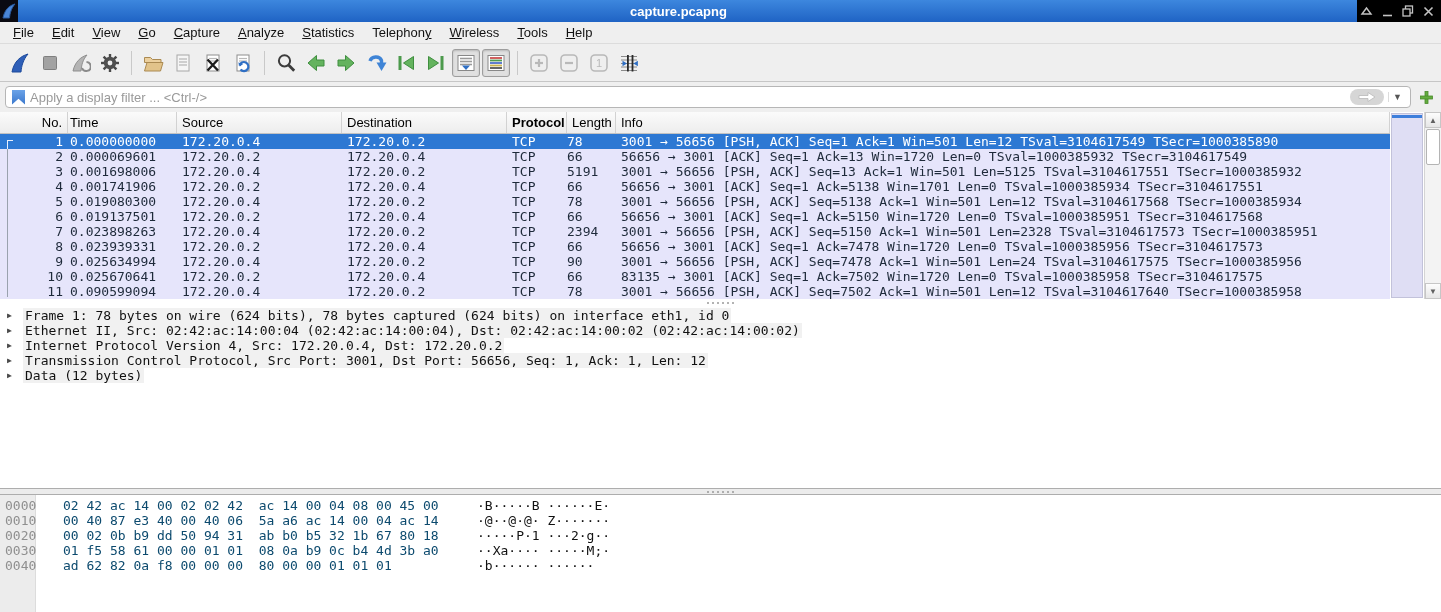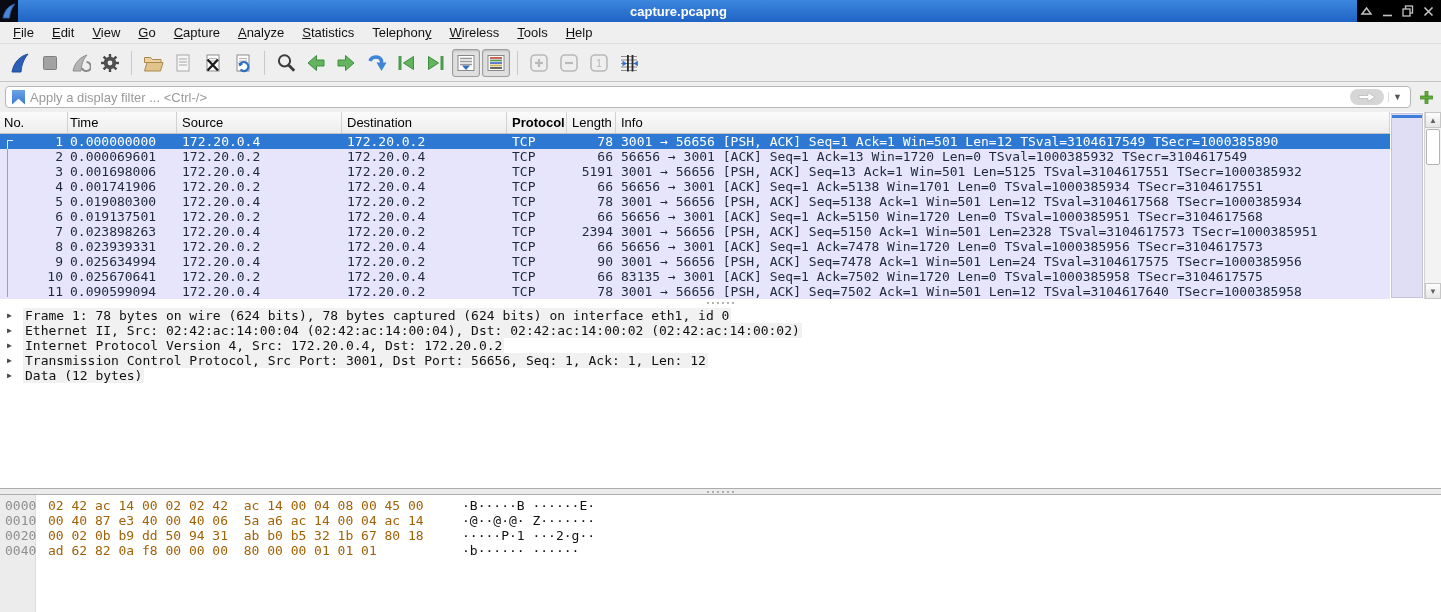--- a/index.html
+++ b/index.html
@@ -43,21 +43,21 @@
   .hcell { border-right:1px solid #d2d2d2; padding:3px 0 0 5px; overflow:hidden; white-space:nowrap; }
   .rows { position:relative; flex:1; font-family:"DejaVu Sans Mono", monospace; font-size:13px; }
   .prow { height:15px; line-height:15px; display:flex; white-space:nowrap; color:#1e2a3a; background:#e6e5fb; }
   .prow.selected { background:#2d78d3; color:#fff; }
   .pcell { overflow:hidden; white-space:pre; }
   .c0 { width:68px; text-align:right; padding-right:5px; }
   .c1 { width:109px; padding-left:2px; }
   .c2 { width:165px; padding-left:5px; }
   .c3 { width:165px; padding-left:5px; }
   .c4 { width:60px;  padding-left:5px; }
-  .c5 { width:49px; text-align:right; padding-right:3px; }
+  .c5 { width:49px; text-align:left; padding-right:3px; }
   .c6 { flex:1; padding-left:5px; }
   .bracket-corner { position:absolute; left:7px; top:6px; width:6px; height:9px; border-left:1px solid #e8eefc; border-top:1px solid #e8eefc; pointer-events:none; }
   .bracket-line { position:absolute; left:7px; top:15px; height:148px; width:1px; background:#9aa2ae; pointer-events:none; }
   .minimap { width:34px; background:#fff; padding:1px; }
   .minimap-inner { height:100%; background:#dfdef4; border:1px solid #c2c2da; position:relative; }
   .minimap-mark { position:absolute; top:1px; left:0; right:0; height:3px; background:#3d7edb; }
   .vscrollbar { width:17px; background:#f3f3f3; border-left:1px solid #d4d4d4; display:flex; flex-direction:column; }
   .sb-btn { height:16px; display:flex; align-items:center; justify-content:center; font-size:8px; color:#606060; background:linear-gradient(#fdfdfd,#e6e6e6); border:1px solid #c6c6c6; }
   .sb-trough { flex:1; position:relative; }
   .sb-thumb { position:absolute; top:1px; left:1px; right:1px; height:36px; background:#fff; border:1px solid #b4b4b4; border-radius:2px; }
@@ -71,21 +71,21 @@
   .details { height:182px; background:#fff; padding-top:2px; overflow:hidden; flex:0 0 auto; }
   .dline { height:15px; line-height:15px; display:flex; align-items:center; white-space:pre; font-family:"DejaVu Sans Mono", monospace; font-size:13px; color:#111; }
   .dline .tri { width:10px; margin:0 6px 0 7px; color:#4a4a4a; font-size:8px; line-height:15px; }
   .dline .dtext { background:#f1f1f1; padding:0 2px; }
 
   
   .hexpane { flex:1; background:#fff; position:relative; overflow:hidden; padding-top:3px; }
   .hex-gutter-bg { position:absolute; left:0; top:0; bottom:0; width:36px; background:#ececec; border-right:1px solid #dcdcdc; }
   .hline { position:relative; height:15px; line-height:15px; white-space:pre; font-family:"DejaVu Sans Mono", monospace; font-size:13px; display:flex; }
   .hoff { width:48px; color:#8f8f8f; padding-left:5px; flex:0 0 auto; }
-  .hbytes { margin-left:0; width:400px; color:#a16207; flex:0 0 auto; }
+  .hbytes { margin-left:15px; width:400px; color:#0c4a6e; flex:0 0 auto; }
   .hascii { color:#111; margin-left:14px; }
 </style>
 </head>
 <body>
 
 <div class="window">
 
   <div class="titlebar">
     <div class="appicon-box">
       <svg width="14" height="16" viewBox="0 0 14 16">
@@ -305,21 +305,21 @@
       <svg width="15" height="15" viewBox="0 0 15 15">
           <rect x="6" y="1.5" width="3" height="12" fill="#63ac3f" stroke="#4a8a2c" stroke-width="0.8"></rect>
           <rect x="1.5" y="6" width="12" height="3" fill="#63ac3f" stroke="#4a8a2c" stroke-width="0.8"></rect>
         </svg>
     </span>
   </div>
 
   <div class="packet-list">
     <div class="list-main">
       <div class="list-header" id="list-header">
-          <div class="hcell c0" style="text-align: left; padding-left: 4px;">No.</div>
+          <div class="hcell c0" style="text-align: right; padding-left: 4px;">No.</div>
           <div class="hcell c1" style="text-align: left;">Time</div>
           <div class="hcell c2" style="text-align: left;">Source</div>
           <div class="hcell c3" style="text-align: left;">Destination</div>
           <div class="hcell c4" style="text-align: left; font-weight: bold;">Protocol</div>
           <div class="hcell c5" style="text-align: left;">Length</div>
           <div class="hcell c6" style="text-align: left;">Info</div>
         </div>
       <div class="rows" id="rows">
         <div class="bracket-corner"></div>
         <div class="bracket-line"></div>
@@ -463,17 +463,18 @@
       <i></i>
       <i></i>
     </div>
 
   <div class="hexpane">
     <div class="hex-gutter-bg"></div>
     <div id="hexrows">
         <div class="hline"><span class="hoff">0000</span><span class="hbytes">02 42 ac 14 00 02 02 42  ac 14 00 04 08 00 45 00</span><span class="hascii">·B·····B ······E·</span></div>
         <div class="hline"><span class="hoff">0010</span><span class="hbytes">00 40 87 e3 40 00 40 06  5a a6 ac 14 00 04 ac 14</span><span class="hascii">·@··@·@· Z·······</span></div>
         <div class="hline"><span class="hoff">0020</span><span class="hbytes">00 02 0b b9 dd 50 94 31  ab b0 b5 32 1b 67 80 18</span><span class="hascii">·····P·1 ···2·g··</span></div>
+        <div class="hline"><span class="hoff">0030</span><span class="hbytes">01 f5 58 61 00 00 01 01  08 0a b9 0c b4 4d 3b a0</span><span class="hascii">··Xa···· ·····M;·</span></div>
         <div class="hline"><span class="hoff">0040</span><span class="hbytes">ad 62 82 0a f8 00 00 00  80 00 00 01 01 01</span><span class="hascii">·b······ ······</span></div>
       </div>
   </div>
 
 </div>
 
 </body></html>

